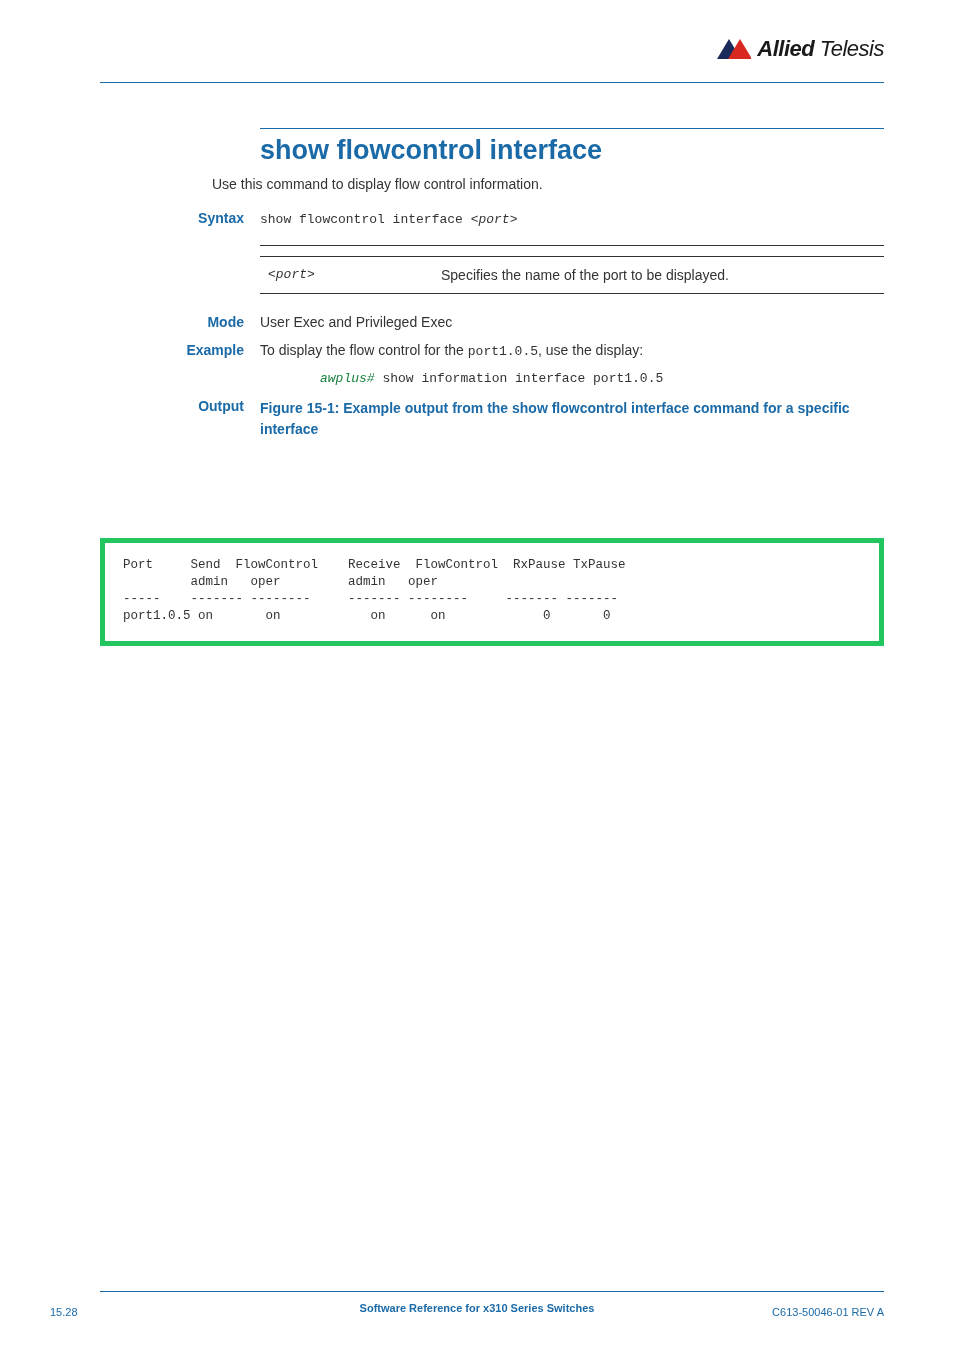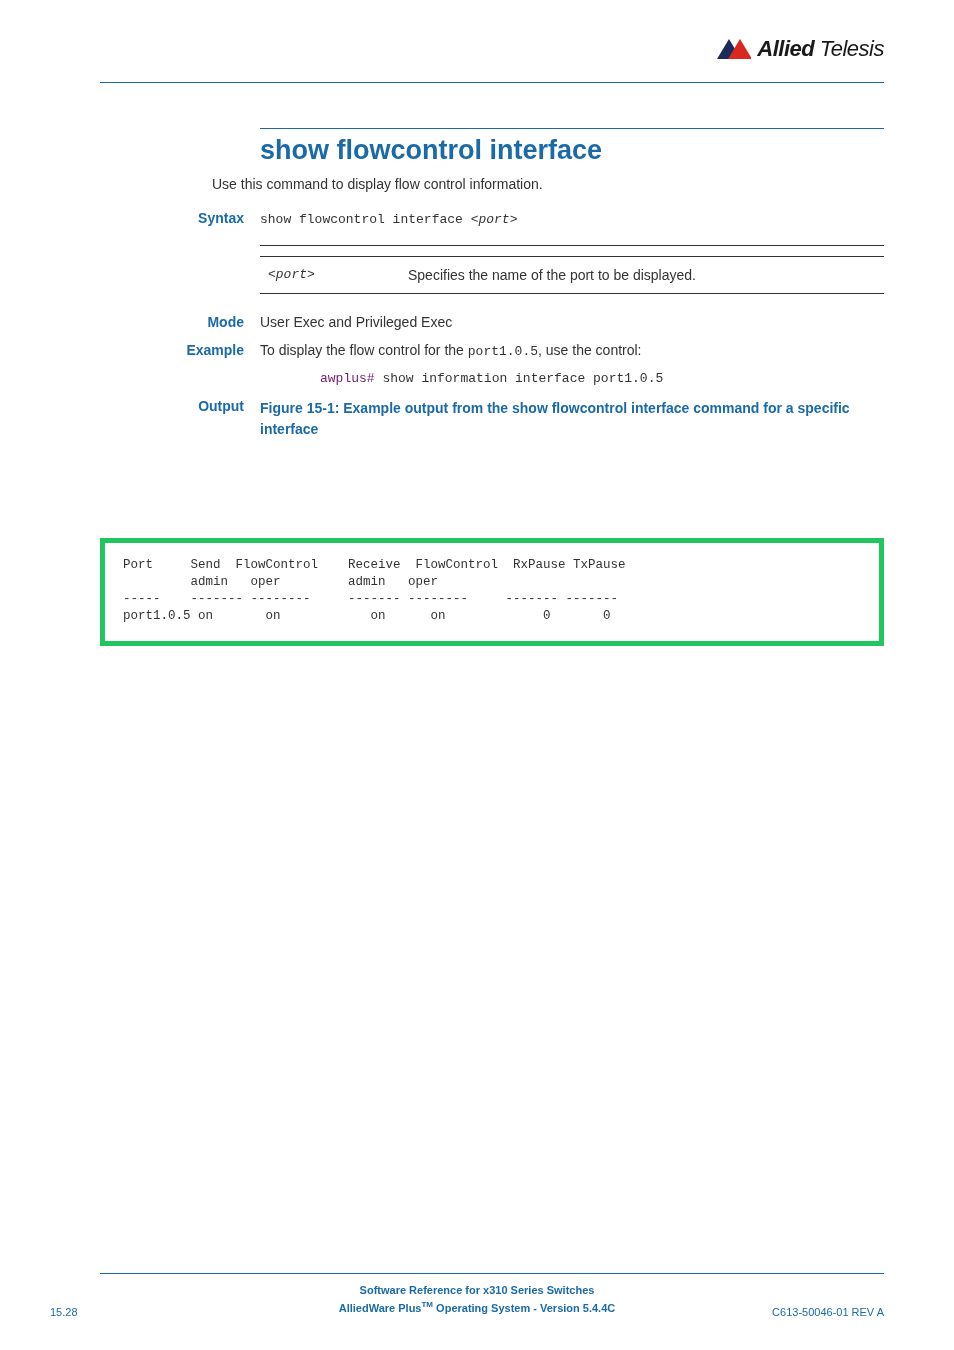--- a/index.html
+++ b/index.html
@@ -95,26 +95,26 @@
   .param-table .tbl-rule {
     height: 1px;
     background: #333;
   }
   .param-row {
     display: flex;
     padding: 10px 8px;
     gap: 40px;
   }
   .param-row .pname { font-family: "Courier New", monospace; font-style: italic; font-size: 13px; width: 100px; }
-  .param-row .pdesc { font-size: 14px; flex: 1; }
+  .param-row .pdesc { font-size: 14px; flex: 1; margin-left: 33px; }
   .cmd-block {
     margin-left: 60px;
     margin-top: 10px;
   }
-  .prompt { font-family: "Courier New", monospace; font-size: 13px; color: #701a75; }
+  .prompt { font-family: "Courier New", monospace; font-size: 13px; color: #15803d; font-style: italic; }
   .cmdtext { font-family: "Courier New", monospace; font-size: 13px; color: #333; }
   .output-caption {
     color: #1a6aa8;
     font-weight: 700;
     font-size: 14px;
     line-height: 1.5;
   }
   .figure-box {
     position: absolute;
     left: 100px;
@@ -203,21 +203,21 @@
     </div>
 
     <div class="row">
       <div class="label-col">Mode</div>
       <div class="body-col">User Exec and Privileged Exec</div>
     </div>
 
     <div class="row">
       <div class="label-col">Example</div>
       <div class="body-col">
-        <span>To display the flow control for the </span><span class="mono">port1.0.5</span><span>, use the control:</span>
+        <span>To display the flow control for the </span><span class="mono">port1.0.5</span><span>, use the display:</span>
         <div class="cmd-block">
           <span class="prompt">awplus#</span><span class="cmdtext"> show information interface port1.0.5</span>
         </div>
       </div>
     </div>
 
     <div class="row" style="margin-top:8px">
       <div class="label-col">Output</div>
       <div class="body-col output-caption">Figure 15-1: Example output from the show flowcontrol interface command for a specific interface</div>
     </div>
@@ -226,21 +226,18 @@
 
   <div class="figure-box">Port     Send  FlowControl    Receive  FlowControl  RxPause TxPause
          admin   oper         admin   oper
 -----    ------- --------     ------- --------     ------- -------
 port1.0.5 on       on            on      on             0       0</div>
 
   <div class="footer">
     <div class="footer-rule"></div>
     <div class="footer-center">
       <div>Software Reference for x310 Series Switches</div>
-      <div>
-        <span>AlliedWare Plus</span><span class="sup">TM</span><span> Operating System  - Version 5.4.4C</span>
-      </div>
     </div>
     <div class="footer-left">15.28</div>
     <div class="footer-right">C613-50046-01 REV A</div>
   </div>
 
 </div>
 
 </body></html>

